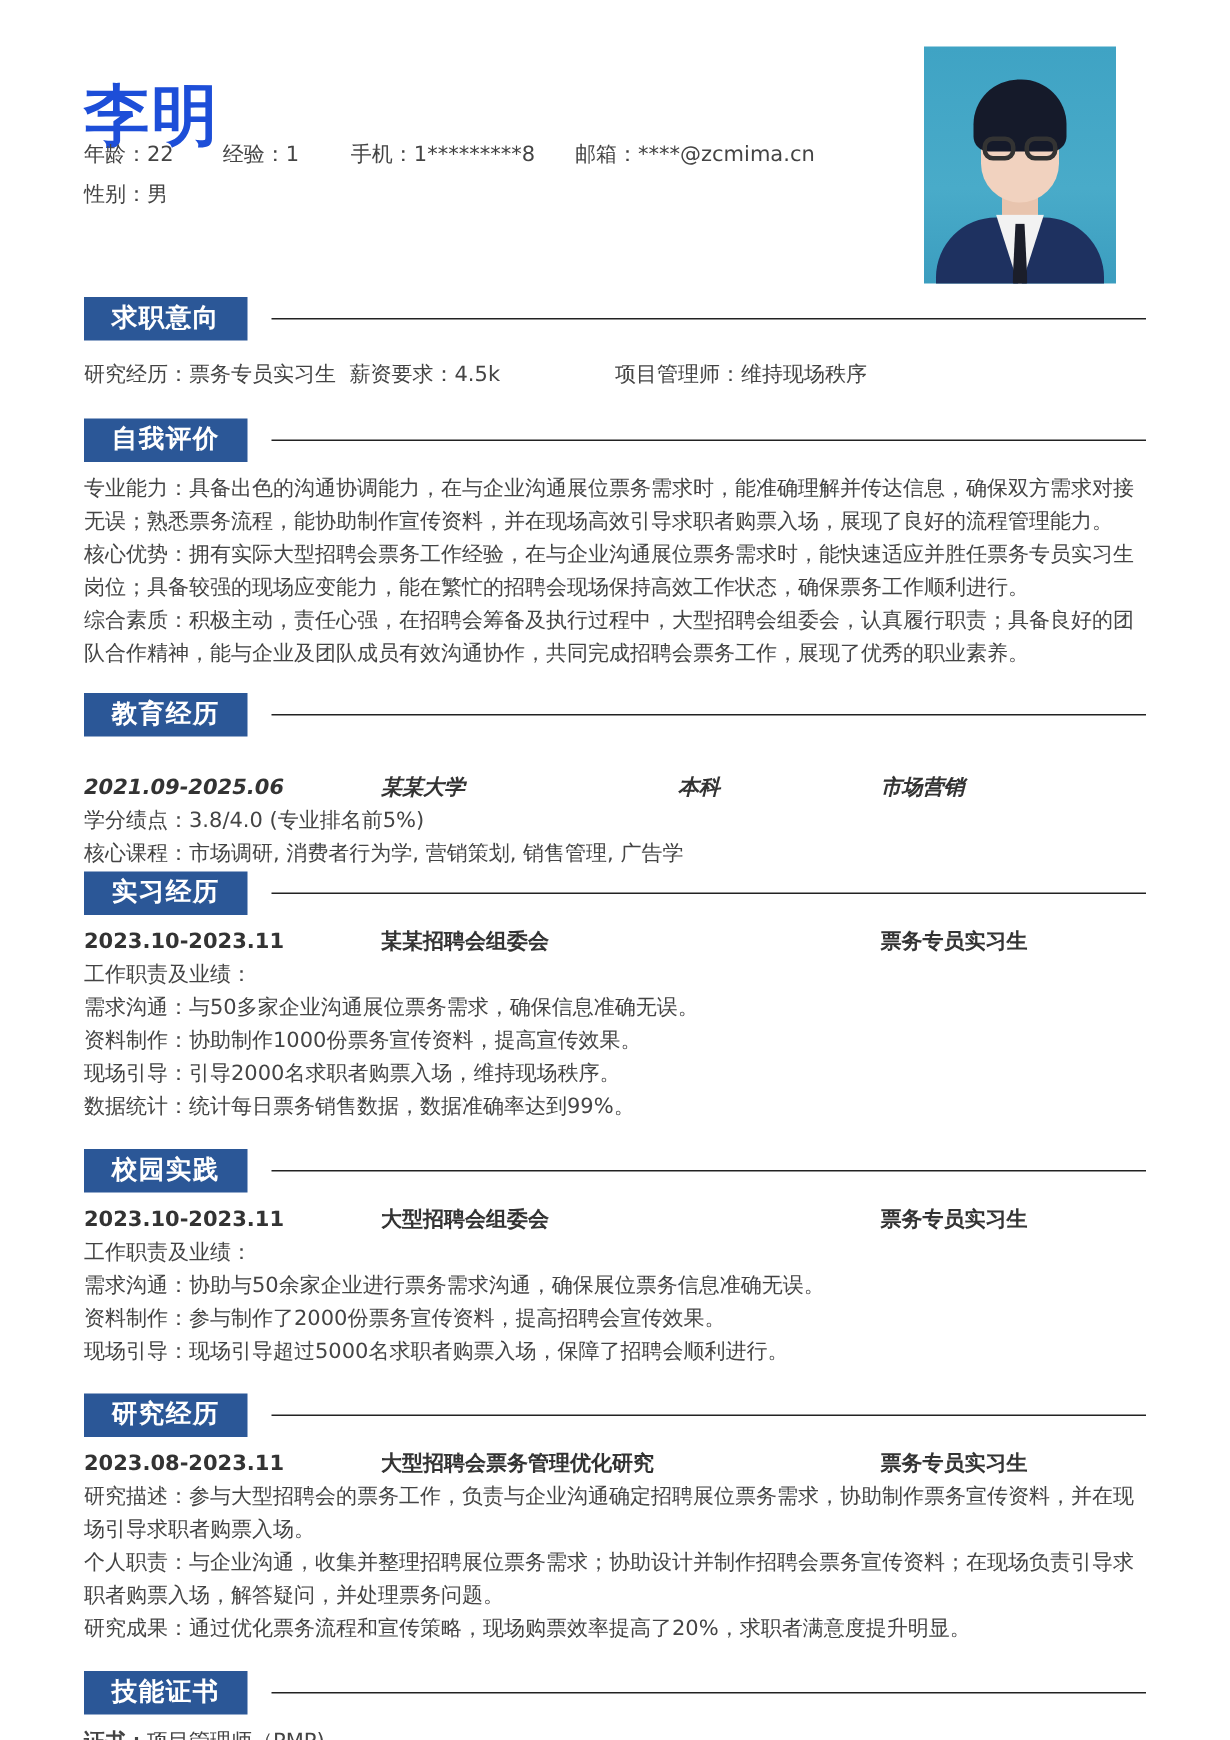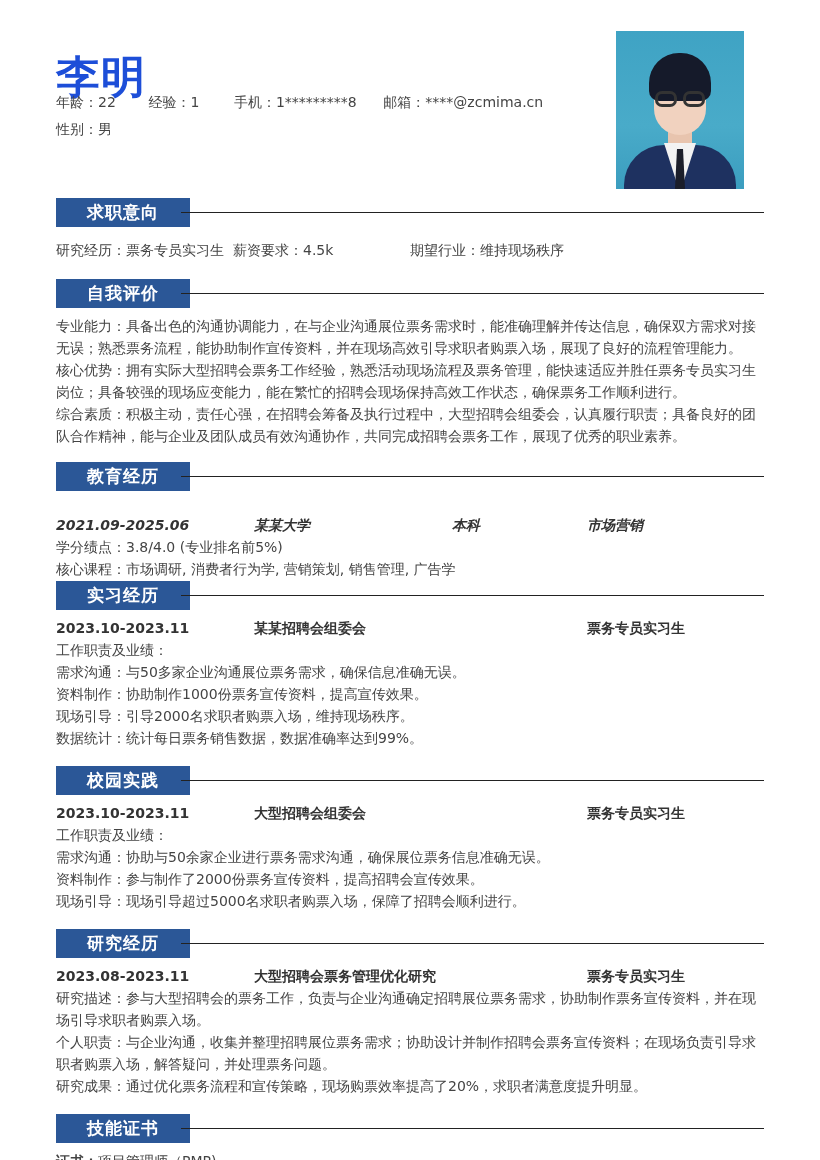--- a/index.html
+++ b/index.html
@@ -16,21 +16,21 @@
   .photo .glasses i { position: absolute; top: 0; width: 22px; height: 16px; border: 3px solid #333; border-radius: 7px; }
   .photo .glasses i:first-child { left: 3px; }
   .photo .glasses i:last-child { right: 3px; }
   .photo .neck { position: absolute; left: 52px; top: 100px; width: 24px; height: 18px; background: #e8c4ae; }
   .photo .suit { position: absolute; left: 8px; top: 114px; width: 112px; height: 60px; background: #1e3160; border-radius: 40px 40px 0 0; }
   .photo .shirt { position: absolute; left: 48px; top: 112px; width: 32px; height: 50px; background: #f2f2f2; clip-path: polygon(0 0, 100% 0, 50% 100%); }
   .photo .tie { position: absolute; left: 59px; top: 118px; width: 10px; height: 44px; background: #1b1e2a; clip-path: polygon(20% 0, 80% 0, 100% 90%, 50% 100%, 0 90%); }
 
   .section { position: absolute; left: 56px; width: 708px; }
   .sec-head { position: relative; height: 29px; }
-  .sec-title { position: absolute; left: 0; top: 0; width: 134px; height: 29px; background: #2b5797; color: #fff; font-size: 17px; font-weight: bold; text-align: center; line-height: 29px; letter-spacing: 1px; }
+  .sec-title { position: absolute; left: 0; top: 0; width: 109px; height: 29px; background: #2b5797; color: #fff; font-size: 17px; font-weight: bold; text-align: center; line-height: 29px; letter-spacing: 1px; }
   .sec-line { position: absolute; left: 125px; right: 0; top: 14px; height: 1px; background: #222; }
   .row3 { position: relative; height: 22px; font-size: 14px; font-weight: bold; color: #333; line-height: 22px; white-space: nowrap; }
   .row3 span { position: absolute; top: 0; }
   .p { font-size: 14px; line-height: 22px; color: #444; }
 </style>
 </head>
 <body>
 
 <div class="page">
 
@@ -60,32 +60,32 @@
   </div>
 
   <div class="section" style="top:198px;">
     <div class="sec-head">
       <div class="sec-title">求职意向</div>
       <div class="sec-line"></div>
     </div>
     <div class="p" style="position:relative; margin-top:12px; height:22px; white-space:nowrap;">
       <span style="position:absolute; left:0;"><span>研究经历：</span><span>票务专员实习生</span></span>
       <span style="position:absolute; left:177px;"><span>薪资要求：</span><span>4.5k</span></span>
-      <span style="position:absolute; left:354px;"><span>期望行业：</span><span>维持现场秩序</span></span>
+      <span style="position:absolute; left:354px;"><span>项目管理师：</span><span>维持现场秩序</span></span>
     </div>
   </div>
 
   <div class="section" style="top:279px;">
     <div class="sec-head">
       <div class="sec-title">自我评价</div>
       <div class="sec-line"></div>
     </div>
     <div style="margin-top:7px;">
       <div class="p">专业能力：具备出色的沟通协调能力，在与企业沟通展位票务需求时，能准确理解并传达信息，确保双方需求对接无误；熟悉票务流程，能协助制作宣传资料，并在现场高效引导求职者购票入场，展现了良好的流程管理能力。</div>
-      <div class="p">核心优势：拥有实际大型招聘会票务工作经验，熟悉活动现场流程及票务管理，能快速适应并胜任票务专员实习生岗位；具备较强的现场应变能力，能在繁忙的招聘会现场保持高效工作状态，确保票务工作顺利进行。</div>
+      <div class="p">核心优势：拥有实际大型招聘会票务工作经验，在与企业沟通展位票务需求时，能快速适应并胜任票务专员实习生岗位；具备较强的现场应变能力，能在繁忙的招聘会现场保持高效工作状态，确保票务工作顺利进行。</div>
       <div class="p">综合素质：积极主动，责任心强，在招聘会筹备及执行过程中，大型招聘会组委会，认真履行职责；具备良好的团队合作精神，能与企业及团队成员有效沟通协作，共同完成招聘会票务工作，展现了优秀的职业素养。</div>
     </div>
   </div>
 
   <div class="section" style="top:462px;">
     <div class="sec-head">
       <div class="sec-title">教育经历</div>
       <div class="sec-line"></div>
     </div>
     <div class="row3" style="margin-top:23px;font-style:italic;">

